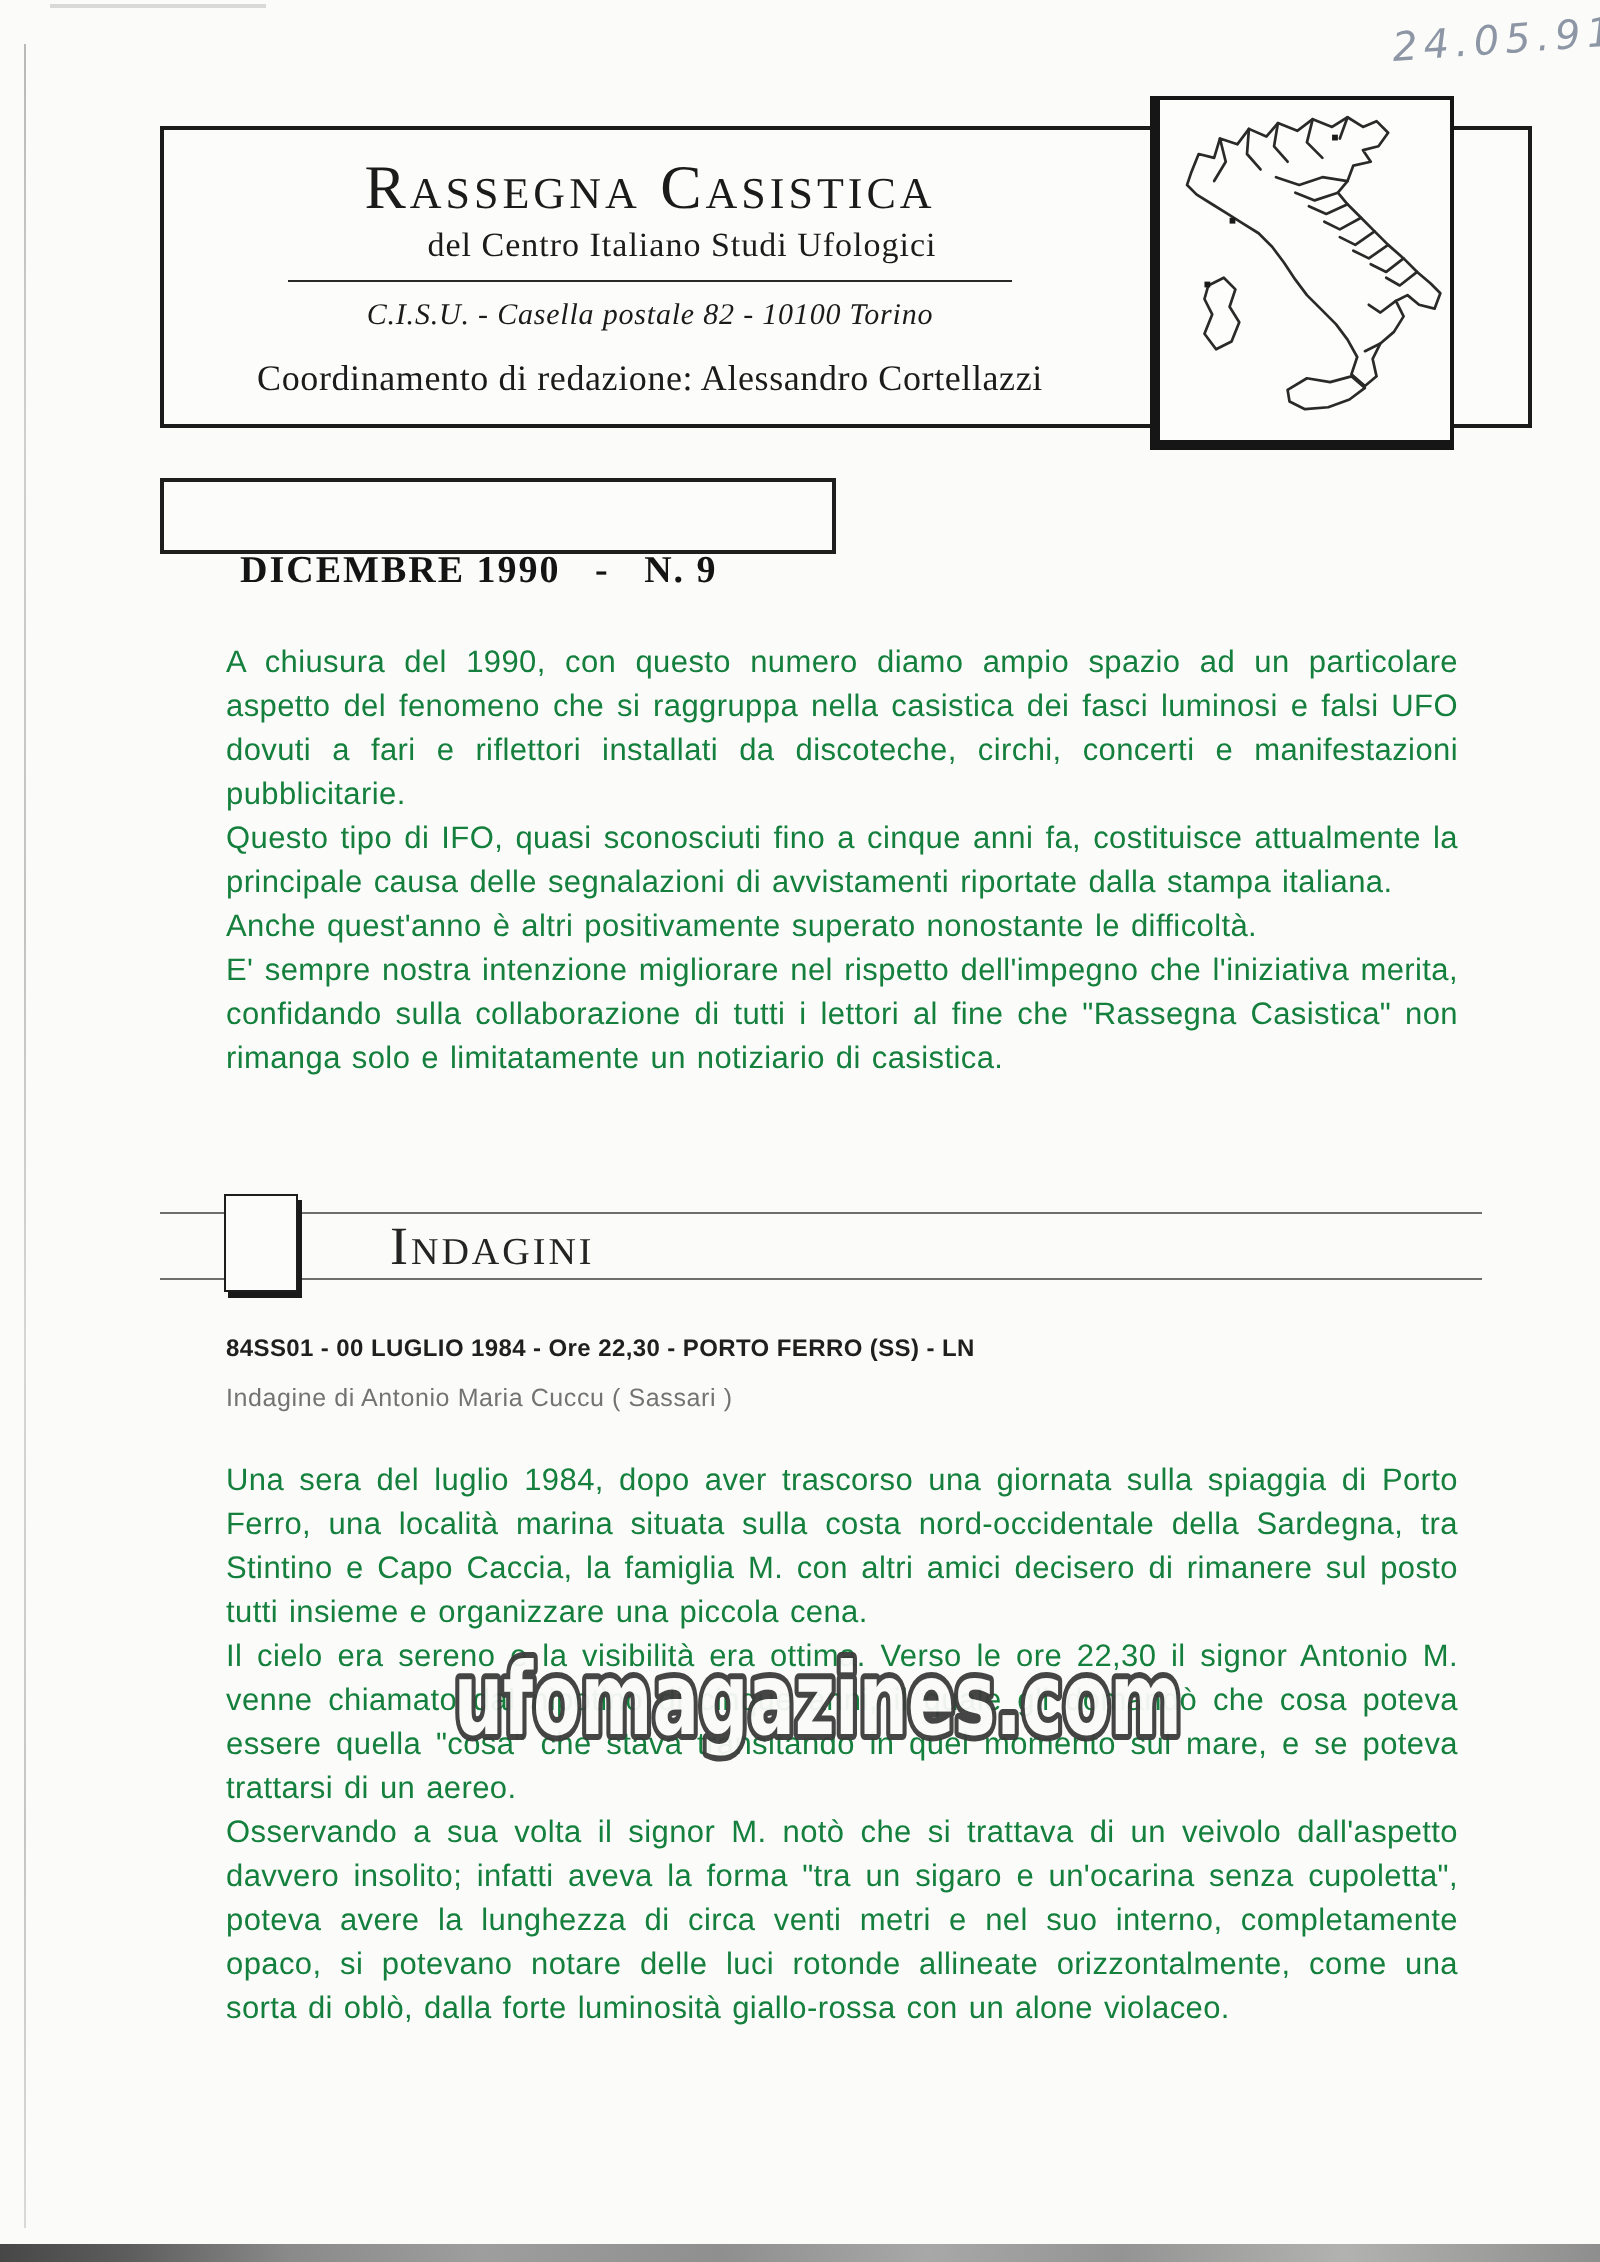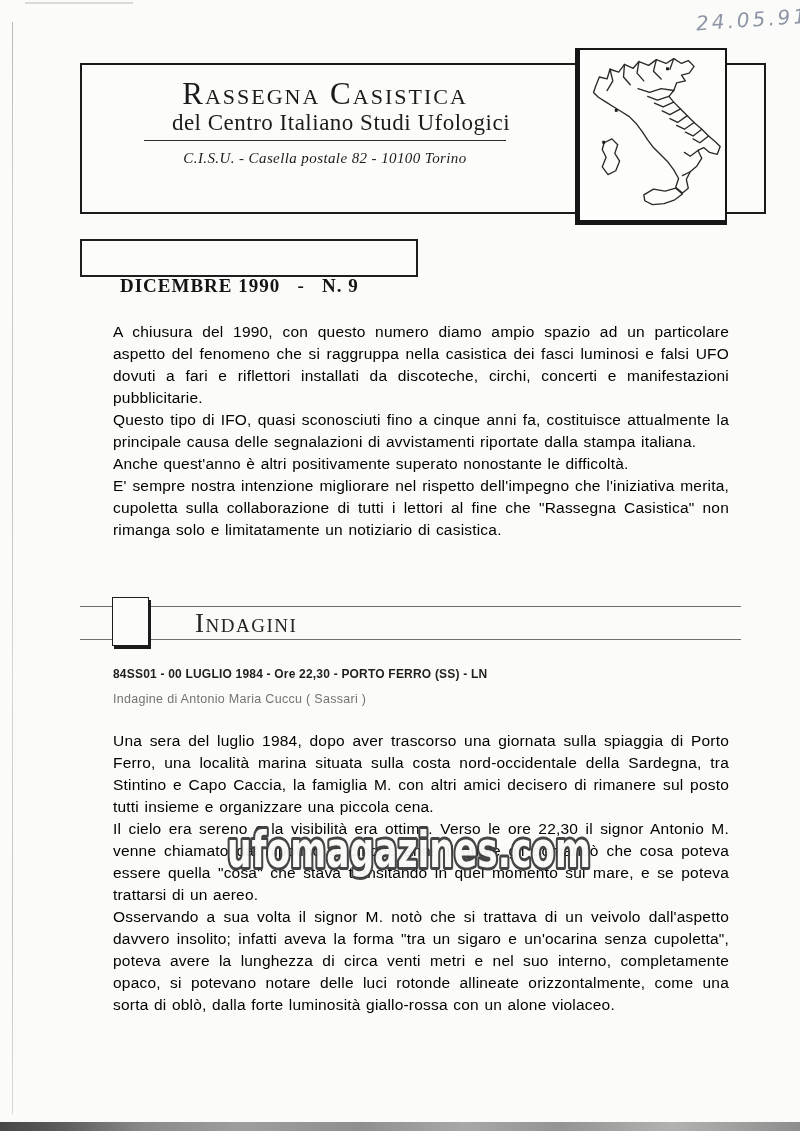--- a/index.html
+++ b/index.html
@@ -35,21 +35,21 @@
     border:2px solid #1b1b1b;background:#fcfcfa;box-sizing:border-box;
   }
   .masthead-content{
     position:absolute;left:0;top:12px;width:486px;text-align:center;
     font-family:"Liberation Serif","DejaVu Serif",serif;color:#1b1b1b;
   }
   .masthead-title{
     font-size:31px;line-height:34px;font-variant:small-caps;letter-spacing:2px;
   }
   .masthead-subtitle{
-    font-size:23px;line-height:24px;letter-spacing:0.5px;margin-left:32px;
+    font-size:17px;line-height:24px;letter-spacing:0.5px;margin-left:32px;
   }
   .masthead-rule{
     width:362px;height:0;border-top:1.5px solid #2a2a2a;margin:5px auto 0;
   }
   .masthead-address{
     font-size:15px;line-height:20px;font-style:italic;margin-top:7px;letter-spacing:0.4px;
   }
   .masthead-editor{
     font-size:18px;line-height:24px;margin-top:9px;letter-spacing:0.3px;
   }
@@ -68,21 +68,21 @@
     font-family:"Liberation Serif","DejaVu Serif",serif;
     font-weight:bold;font-size:19px;letter-spacing:1px;color:#141414;
     line-height:34px;padding-left:38px;white-space:pre;margin-top:28px;
   }
   
   .editorial-block{
     position:absolute;left:113px;top:321px;width:616px;
   }
   .doc-par{
     margin:0;text-align:justify;
-    font-size:15.5px;line-height:22px;color:#000000;letter-spacing:0.2px;word-spacing:1px;
+    font-size:15.5px;line-height:22px;color:#15803d;letter-spacing:0.2px;word-spacing:1px;
   }
   
   .section-band{
     position:absolute;left:80px;top:606px;width:661px;height:34px;
     border-top:1px solid #6e6e6c;border-bottom:1px solid #6e6e6c;box-sizing:border-box;
   }
   .section-box-ornament{
     position:absolute;left:32px;top:-10px;width:37px;height:49px;
     background:#fcfcfa;border:1.5px solid #1d1d1d;box-shadow:2px 3px 0 0 #1a1a1a;
     box-sizing:border-box;
@@ -118,20 +118,21 @@
   <div class="scan-tick-top"></div>
   <div class="scan-edge-left"></div>
   <div class="handwritten-date">24.05.91</div>
 
   <div class="masthead-box">
     <div class="masthead-content">
       <div class="masthead-title">Rassegna Casistica</div>
       <div class="masthead-subtitle">del Centro Italiano Studi Ufologici</div>
       <div class="masthead-rule"></div>
       <div class="masthead-address">C.I.S.U. - Casella postale 82 - 10100 Torino</div>
+      <div class="masthead-editor">Coordinamento di redazione: Alessandro Cortellazzi</div>
     </div>
   </div>
 
   <div class="map-box">
     <svg viewBox="0 0 150 172" xmlns="http://www.w3.org/2000/svg" fill="none" stroke="#2a2a2a" stroke-width="1.4" stroke-linejoin="round" stroke-linecap="round">
 
       <path d="M16,36 L20,26 L28,28 L31,18 L40,21 L46,13 L55,17 L61,10 L71,14 L79,8 L89,12 L97,7
                L105,12 L112,9 L118,15 L113,22 L105,24 L109,30 L100,32 L97,40 L92,46 L97,52
                L104,59 L111,66 L118,73 L126,80 L133,87 L140,93 L145,98 L142,106 L134,104
                L128,99 L122,102 L126,110 L121,118 L114,124 L110,132 L112,141 L106,146
@@ -165,21 +166,21 @@
   </div>
 
   <div class="issue-box">
     <div class="issue-label">DICEMBRE 1990   -   N. 9</div>
   </div>
 
   <div class="editorial-block">
     <p class="doc-par">A chiusura del 1990, con questo numero diamo ampio spazio ad un particolare aspetto del fenomeno che si raggruppa nella casistica dei fasci luminosi e falsi UFO dovuti a fari e riflettori installati da discoteche, circhi, concerti e manifestazioni pubblicitarie.</p>
     <p class="doc-par">Questo tipo di IFO, quasi sconosciuti fino a cinque anni fa, costituisce attualmente la principale causa delle segnalazioni di avvistamenti riportate dalla stampa italiana.</p>
     <p class="doc-par">Anche quest'anno è altri positivamente superato nonostante le difficoltà.</p>
-    <p class="doc-par">E' sempre nostra intenzione migliorare nel rispetto dell'impegno che l'iniziativa merita, cupoletta sulla collaborazione di tutti i lettori al fine che "Rassegna Casistica" non rimanga solo e limitatamente un notiziario di casistica.</p>
+    <p class="doc-par">E' sempre nostra intenzione migliorare nel rispetto dell'impegno che l'iniziativa merita, confidando sulla collaborazione di tutti i lettori al fine che "Rassegna Casistica" non rimanga solo e limitatamente un notiziario di casistica.</p>
   </div>
 
   <div class="section-band">
     <div class="section-box-ornament"></div>
     <div class="section-title">Indagini</div>
   </div>
 
   <div class="case-heading">84SS01 - 00 LUGLIO 1984 - Ore 22,30 - PORTO FERRO (SS) - LN</div>
   <div class="case-investigator">Indagine di Antonio Maria Cuccu ( Sassari )</div>
 

